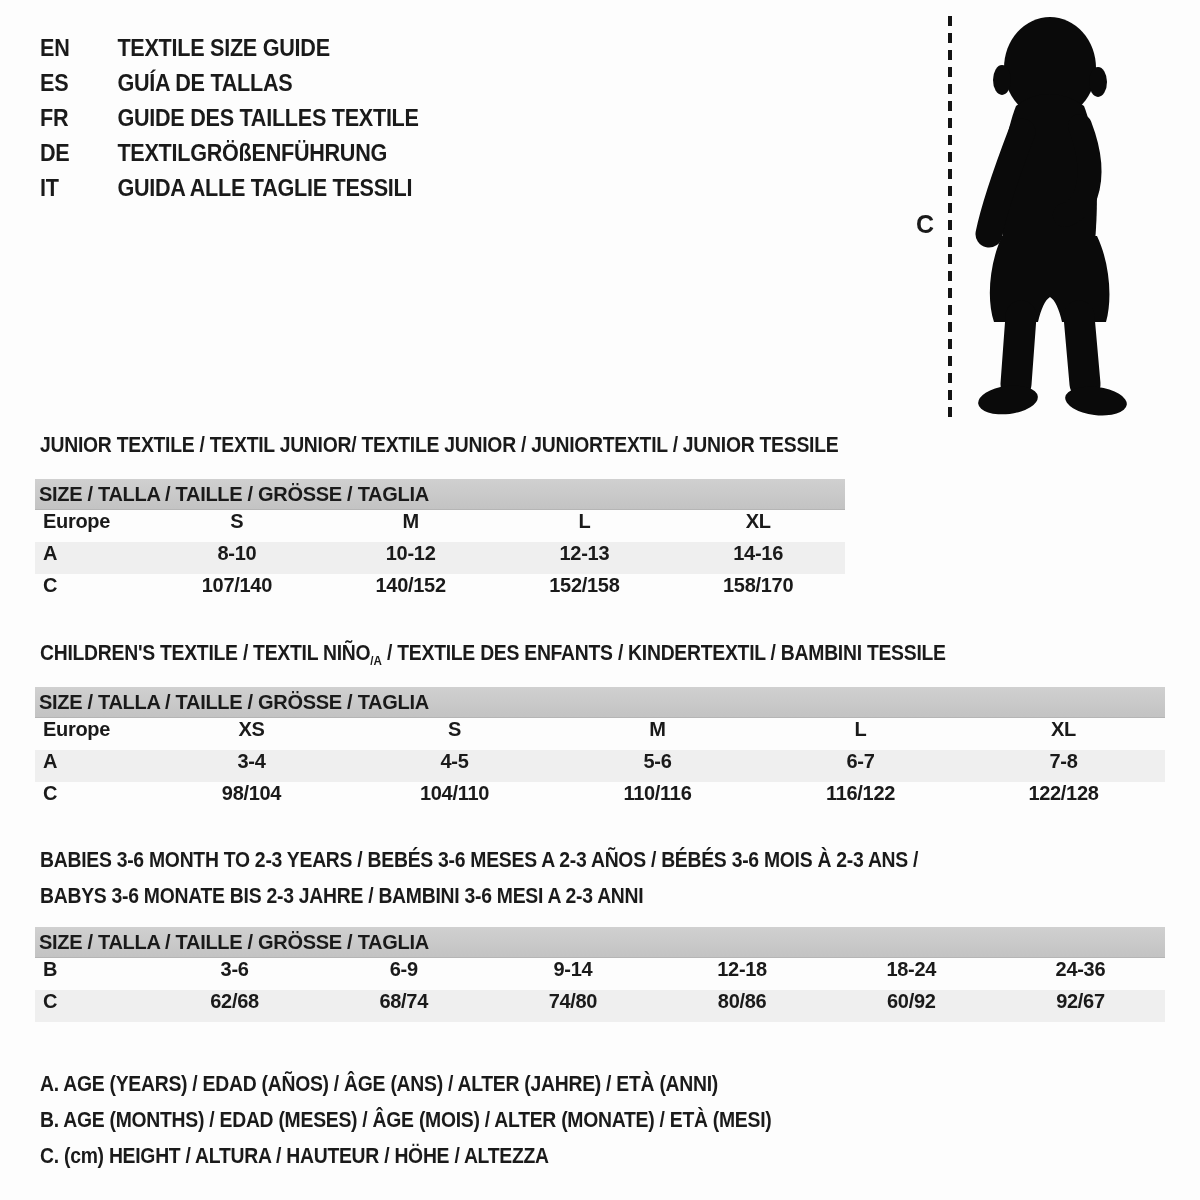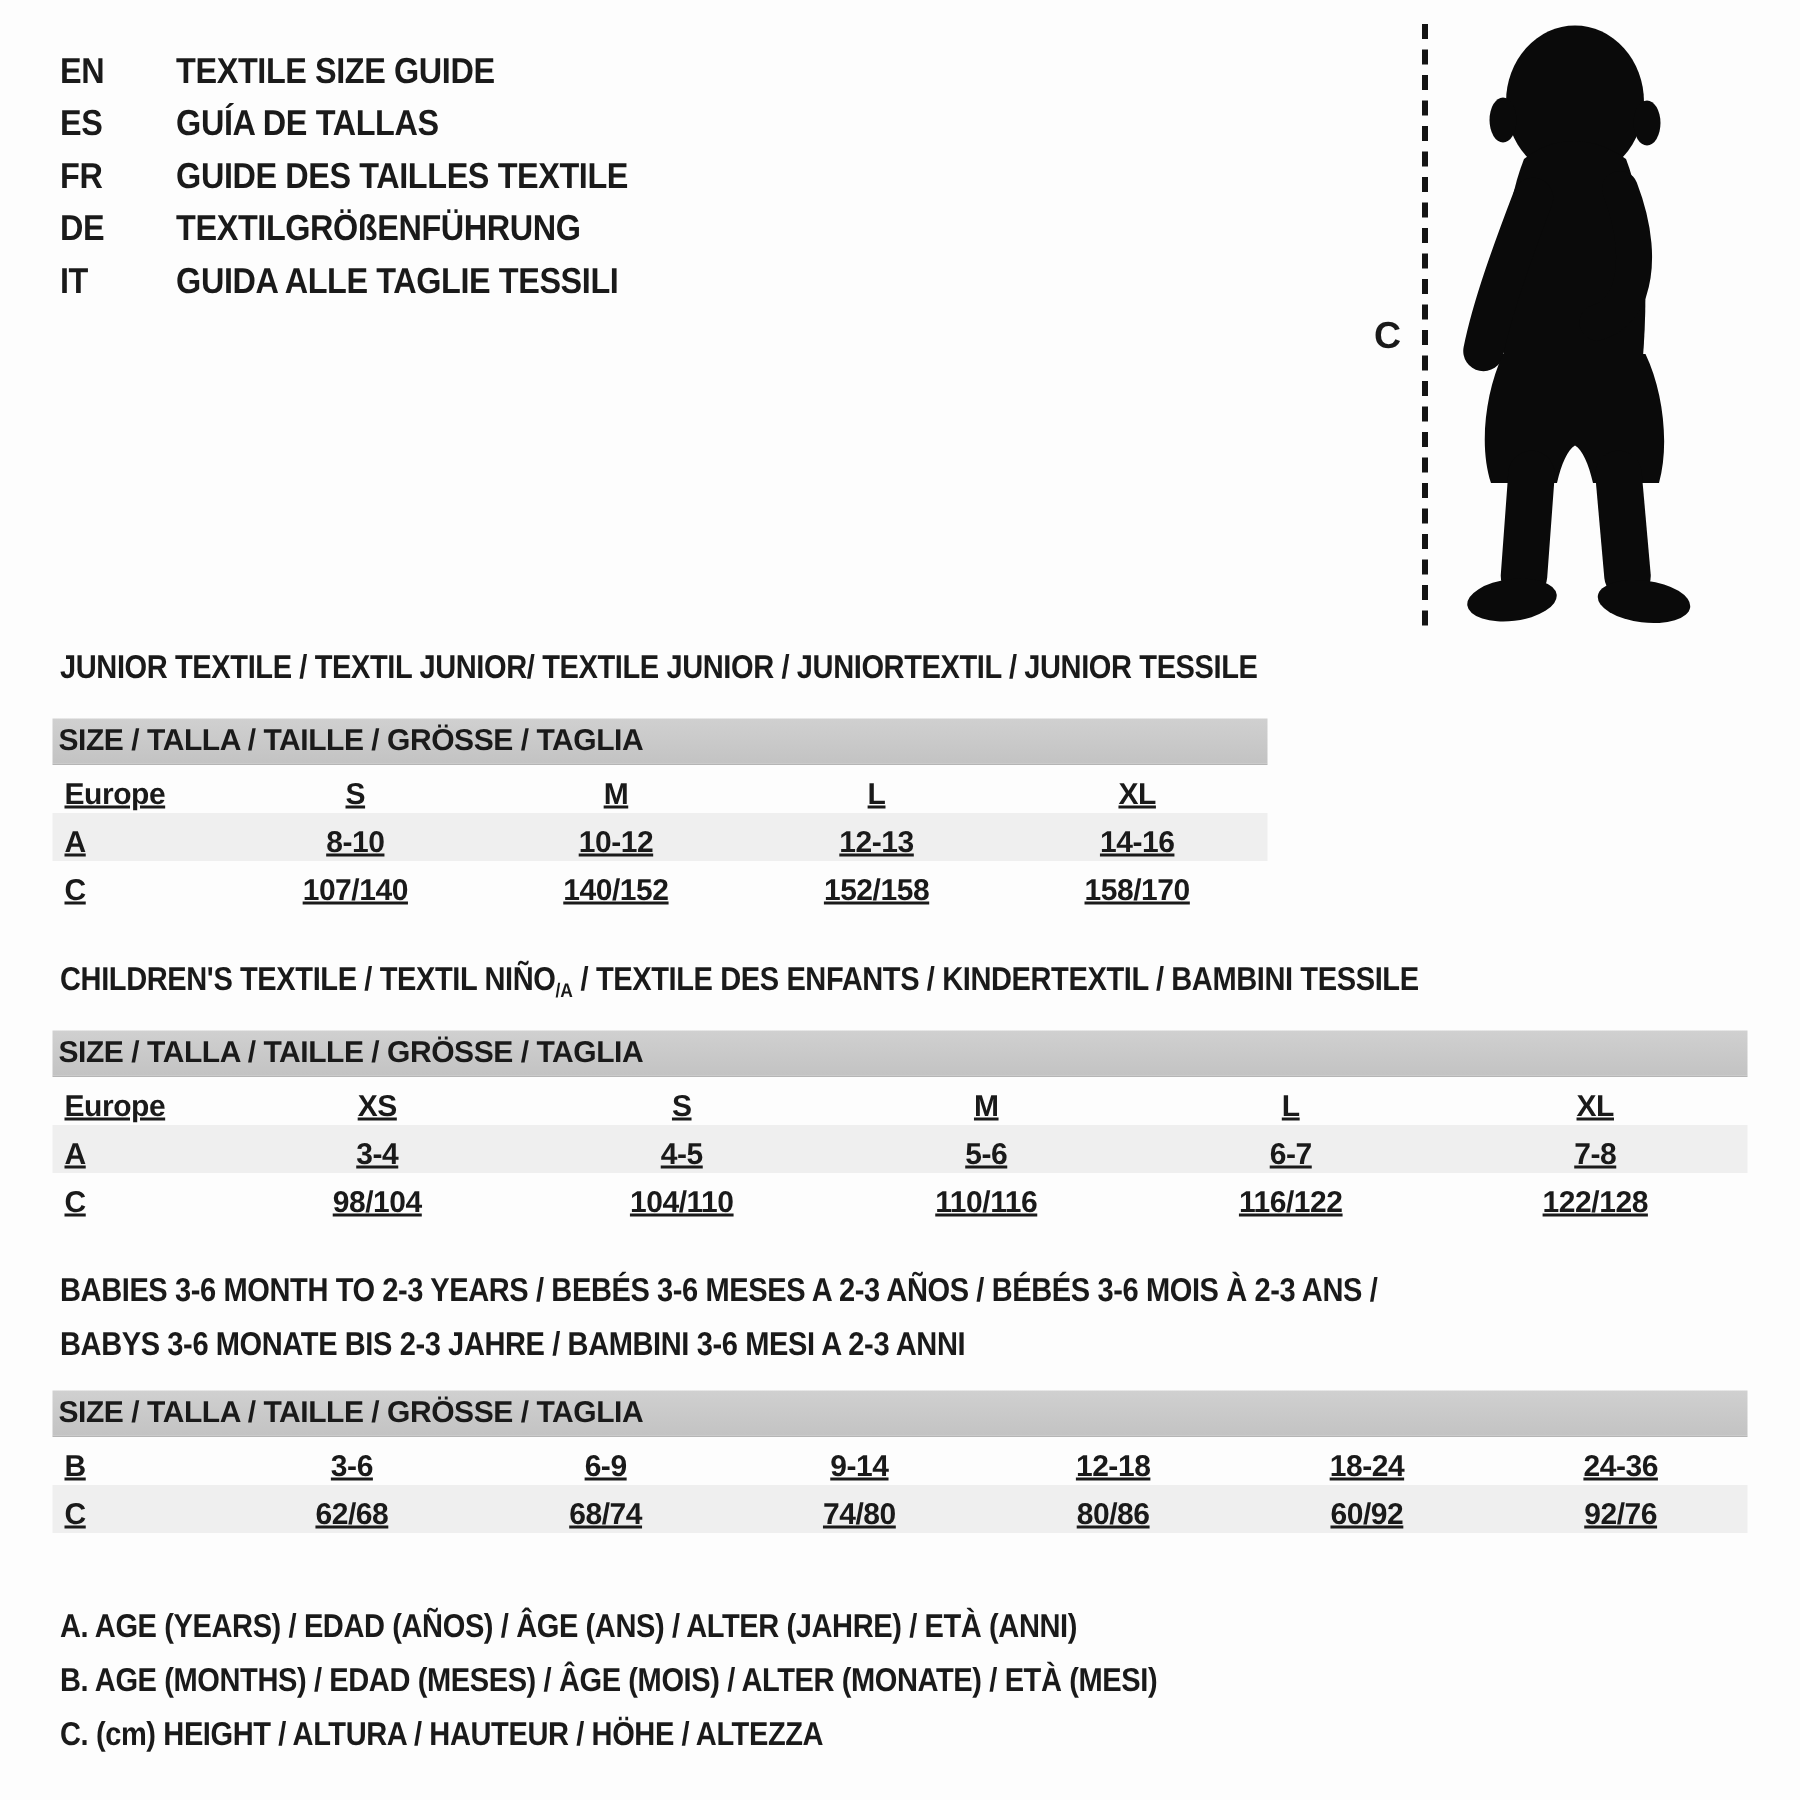--- a/index.html
+++ b/index.html
@@ -29,21 +29,21 @@
 
   
   .size-table{position:absolute;}
   .bar{
     height:31px;display:flex;align-items:center;
     background:linear-gradient(#d0d0d0,#c3c3c3);
     border-bottom:1px solid #b5b5b5;
     padding-left:4px;box-sizing:border-box;
     font-weight:bold;font-size:20px;letter-spacing:-0.3px;
   }
-  .trow{display:flex;height:32px;align-items:flex-end;font-weight:bold;font-size:20px;letter-spacing:-0.3px;text-decoration:underline;}
+  .trow{display:flex;height:32px;align-items:flex-start;font-weight:bold;font-size:20px;letter-spacing:-0.3px;}
   .trow .lbl{width:115px;padding-left:8px;box-sizing:border-box;text-align:left;}
   .trow .cell{flex:1;text-align:center;}
   .alt{background:#efefef;}
 
   
   .footnotes{left:40px;top:1066px;}
   .footnote{height:36px;display:flex;align-items:center;font-weight:bold;font-size:22px;letter-spacing:-0.3px;transform:scaleX(0.88);transform-origin:0 50%;white-space:nowrap;}
 </style>
 </head>
 <body>
@@ -166,21 +166,21 @@
     <div class="cell">18-24</div>
     <div class="cell">24-36</div>
   </div>
   <div class="trow alt">
     <div class="lbl">C</div>
     <div class="cell">62/68</div>
     <div class="cell">68/74</div>
     <div class="cell">74/80</div>
     <div class="cell">80/86</div>
     <div class="cell">60/92</div>
-    <div class="cell">92/76</div>
+    <div class="cell">92/67</div>
   </div>
 </div>
 
 <div class="abs footnotes">
   <div class="footnote">A. AGE (YEARS) / EDAD (AÑOS) / ÂGE (ANS) / ALTER (JAHRE) / ETÀ (ANNI)</div>
   <div class="footnote">B. AGE (MONTHS) / EDAD (MESES) / ÂGE (MOIS) / ALTER (MONATE) / ETÀ (MESI)</div>
   <div class="footnote">C. (cm) HEIGHT / ALTURA / HAUTEUR / HÖHE / ALTEZZA</div>
 </div>
 
 </body></html>

